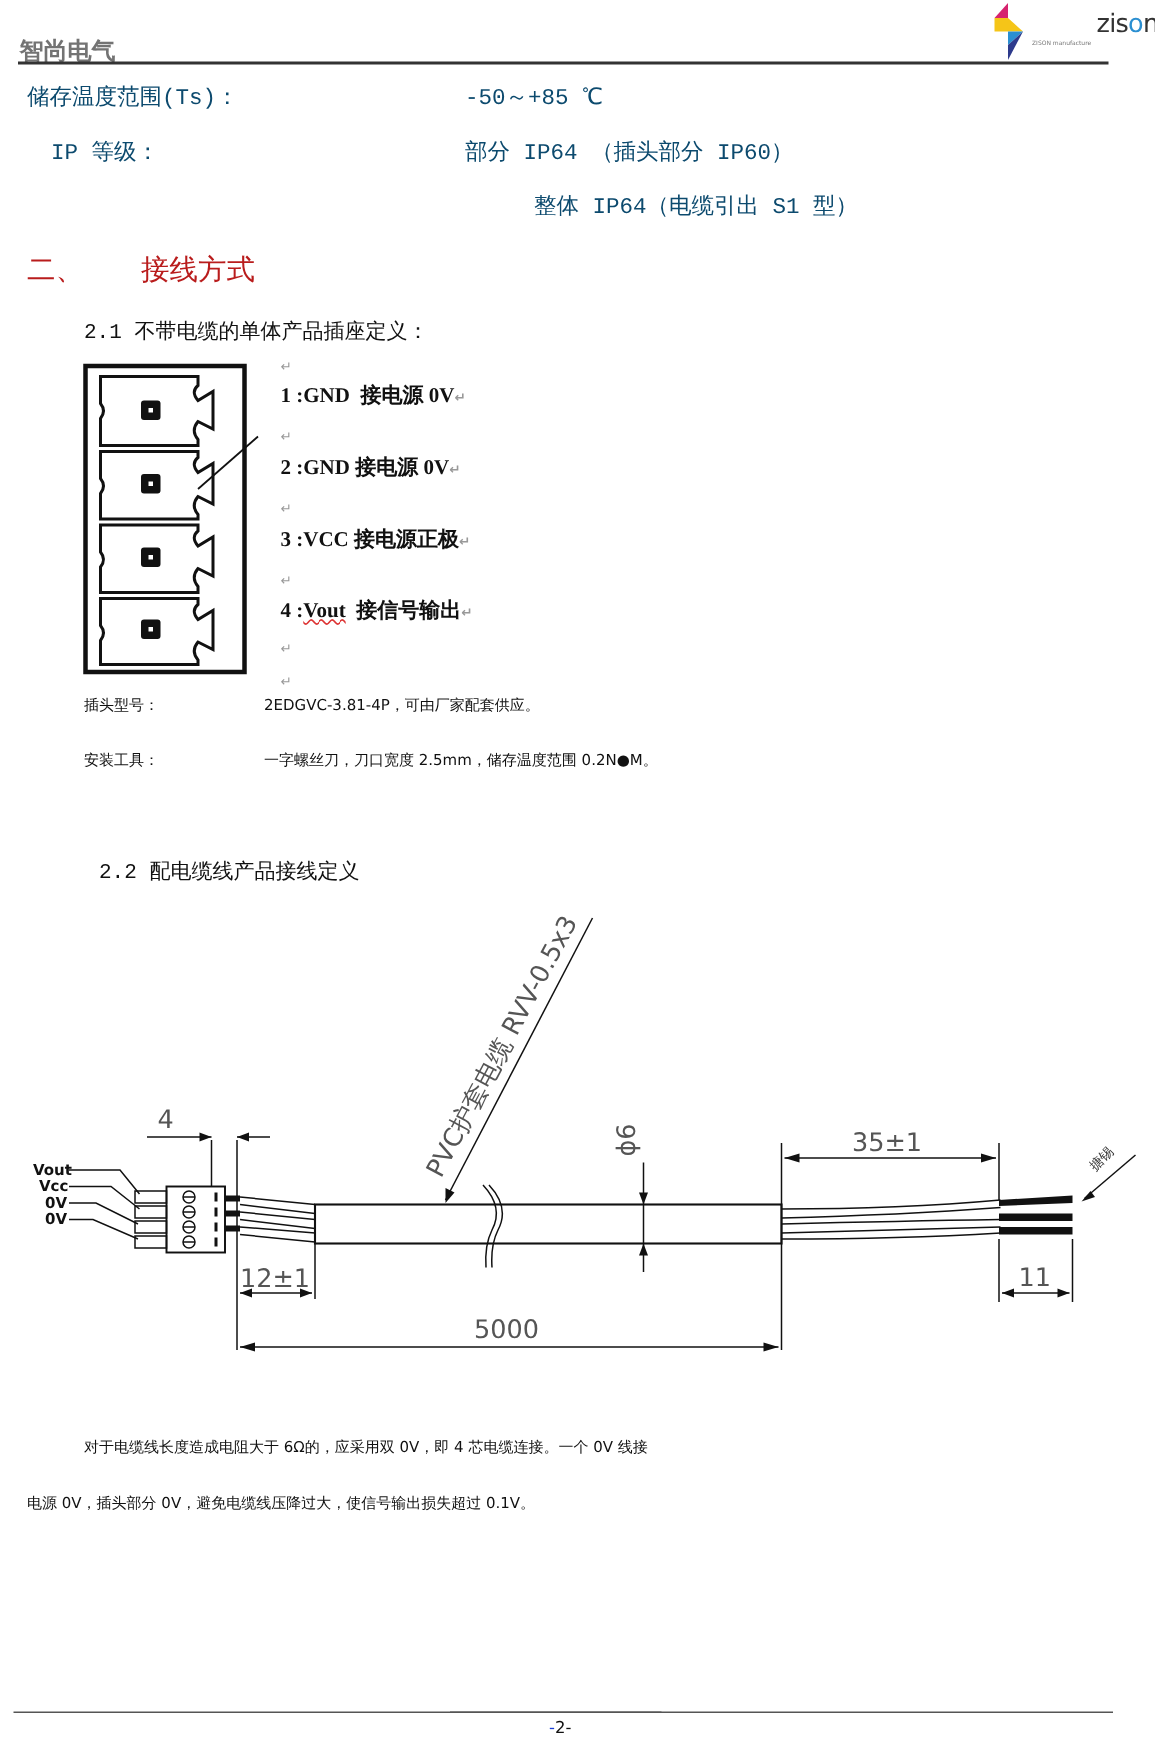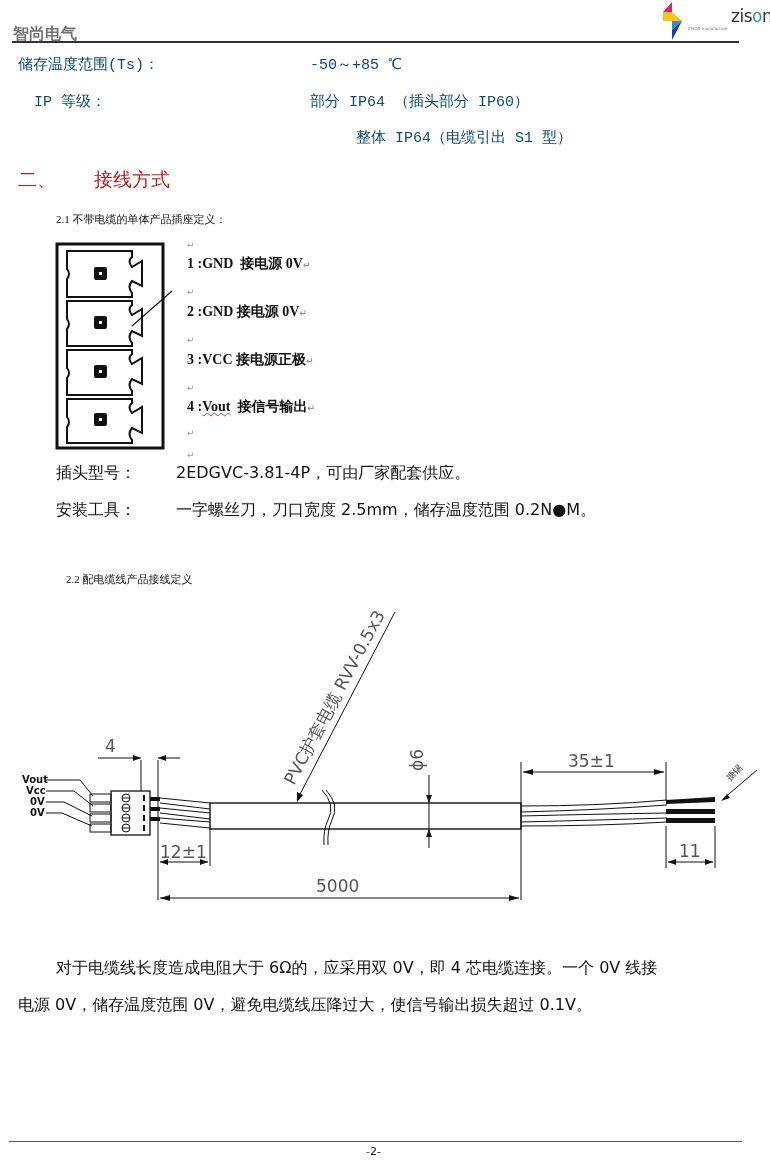--- a/index.html
+++ b/index.html
@@ -7,24 +7,24 @@
   .abs { position: absolute; }
   .hdr-title { left: 13px; top: 24px; font-family: "DejaVu Sans", sans-serif; font-size: 16px; font-weight: bold; color: #737373; }
   .hdr-rule { left: 12px; top: 41px; width: 727px; height: 2px; background: #333; }
   .logo { left: 660px; top: 2px; width: 80px; height: 38px; }
   .logo-word { position: absolute; left: 27px; top: 4px; font-family: "DejaVu Sans", sans-serif; font-size: 17px; font-weight: normal; color: #333; letter-spacing: -0.5px; margin-left: 44px; }
   .logo-word .o { color: #2b8fd1; }
   .logo-sub { position: absolute; left: 28px; top: 24px; font-family: "DejaVu Sans", sans-serif; font-size: 4px; color: #777; }
   .spec { font-size: 15px; font-family: Liberation Mono, monospace; color: #0c4a6e; }
   .h2 { left: 18px; top: 167px; font-size: 19px; font-family: "DejaVu Sans", sans-serif; color: #b91c1c; }
   .h2 .t { margin-left: 38px; }
-  .sub { font-family: Liberation Serif, serif; font-size: 11px; color: #111; }
+  .sub { font-family: Liberation Mono, monospace; font-size: 14px; color: #111; }
   .pin { font-family: "Liberation Serif", serif; font-weight: bold; font-size: 14px; color: #111; }
   .ret { font-family: "DejaVu Sans", sans-serif; font-size: 9px; color: #999; }
-  .para { font-family: "DejaVu Sans", sans-serif; font-size: 16px; color: #111; }
+  .para { font-family: "DejaVu Sans", sans-serif; font-size: 10px; color: #111; }
   .foot-rule { left: 9px; top: 1141px; width: 432px; height: 1px; background: #555; }
   .foot-rule2 { left: 300px; top: 1141px; width: 442px; height: 1px; background: #555; }
   .page-num { left: 366px; top: 1145px; font-family: "DejaVu Sans", sans-serif; font-size: 11px; color: #111; }
   .page-num .dash { color: #1a3fd6; }
   .wavy { text-decoration: underline wavy #d33; text-decoration-thickness: 1px; }
   svg text { font-family: "DejaVu Sans", sans-serif; }
 </style>
 </head>
 <body>
 
@@ -194,17 +194,17 @@
     <text x="316" y="892">5000</text>
     <text x="568" y="767">35±1</text>
     <text x="679" y="857">11</text>
     <text x="0" y="0" transform="translate(423,771) rotate(-90)">ϕ6</text>
     <text x="0" y="0" transform="translate(294,786) rotate(-62)">PVC护套电缆 RVV-0.5x3</text>
   </g>
   <text x="0" y="0" font-size="9" fill="#333" transform="translate(730,781) rotate(-45)">搪锡</text>
 </svg>
 
 <div class="abs para" style="left:56px; top:958px;">对于电缆线长度造成电阻大于 6Ω的，应采用双 0V，即 4 芯电缆连接。一个 0V 线接</div>
-<div class="abs para" style="left:18px; top:995px;">电源 0V，储存温度范围 0V，避免电缆线压降过大，使信号输出损失超过 0.1V。</div>
+<div class="abs para" style="left:18px; top:995px;">电源 0V，插头部分 0V，避免电缆线压降过大，使信号输出损失超过 0.1V。</div>
 
 <div class="abs foot-rule"></div>
 <div class="abs foot-rule2"></div>
 <div class="abs page-num"><span class="dash">-</span><span>2</span><span>-</span></div>
 
 </body></html>

